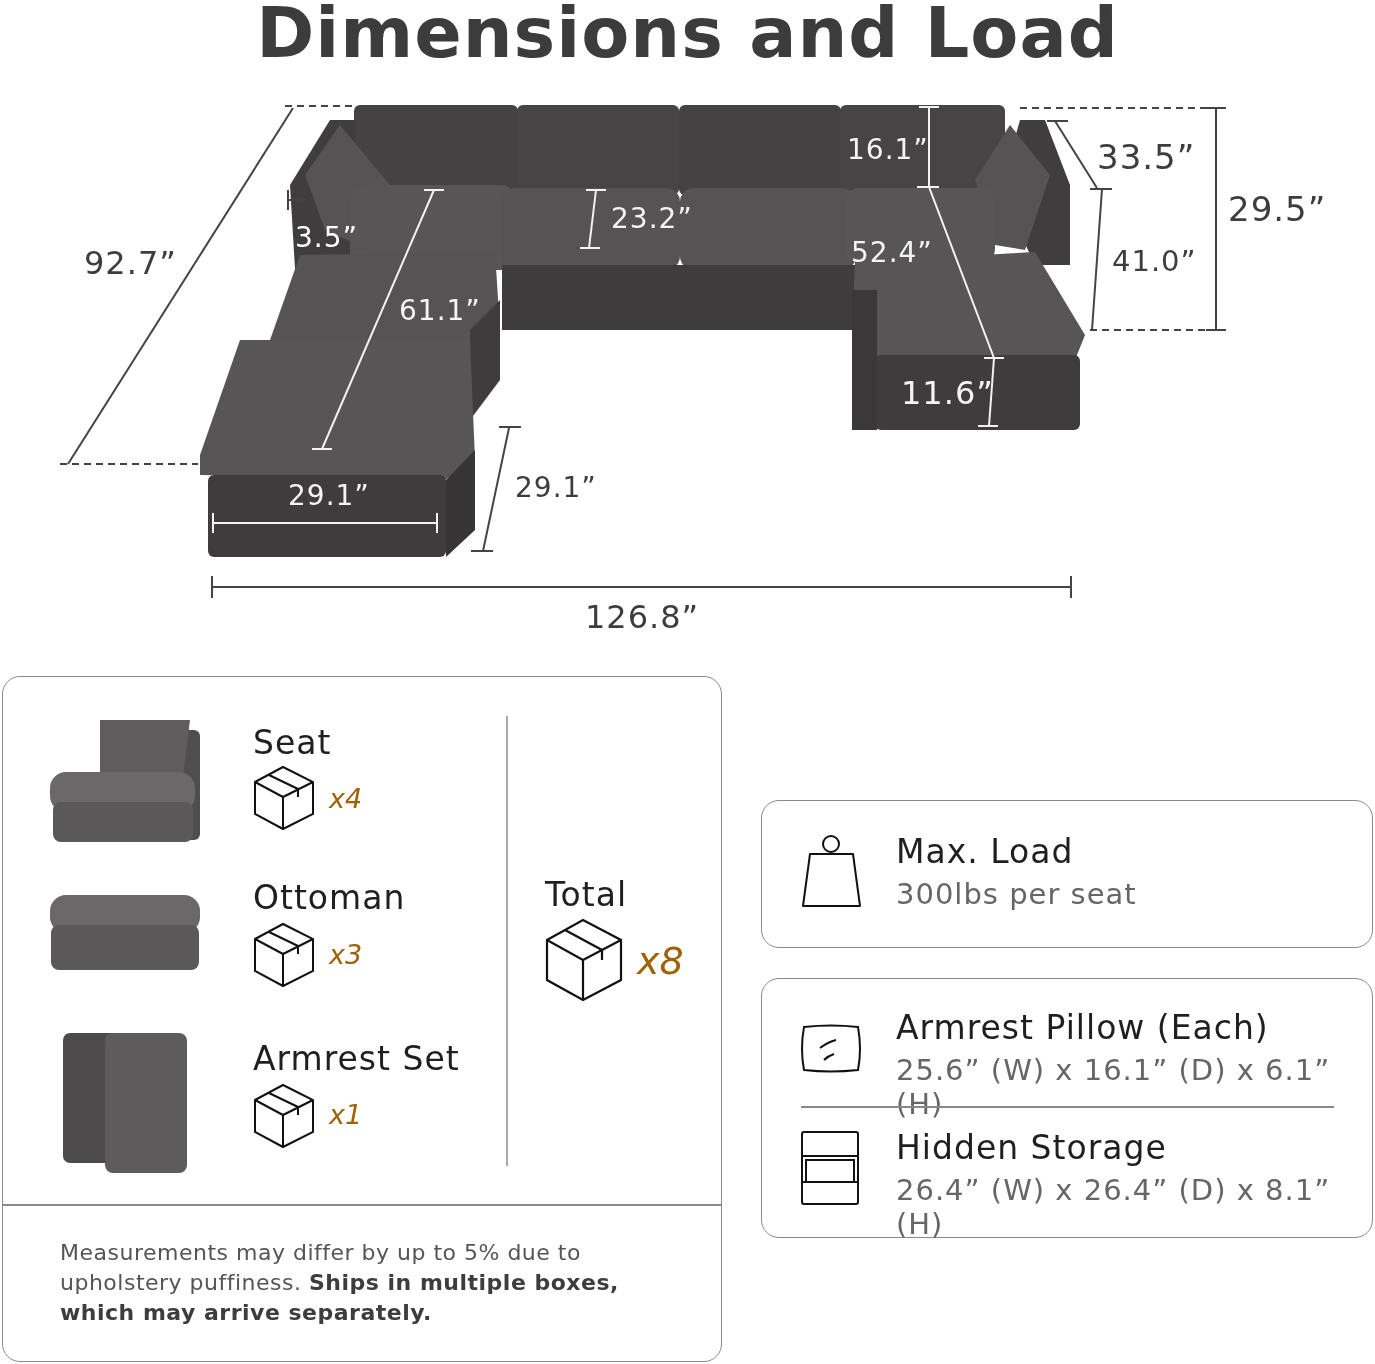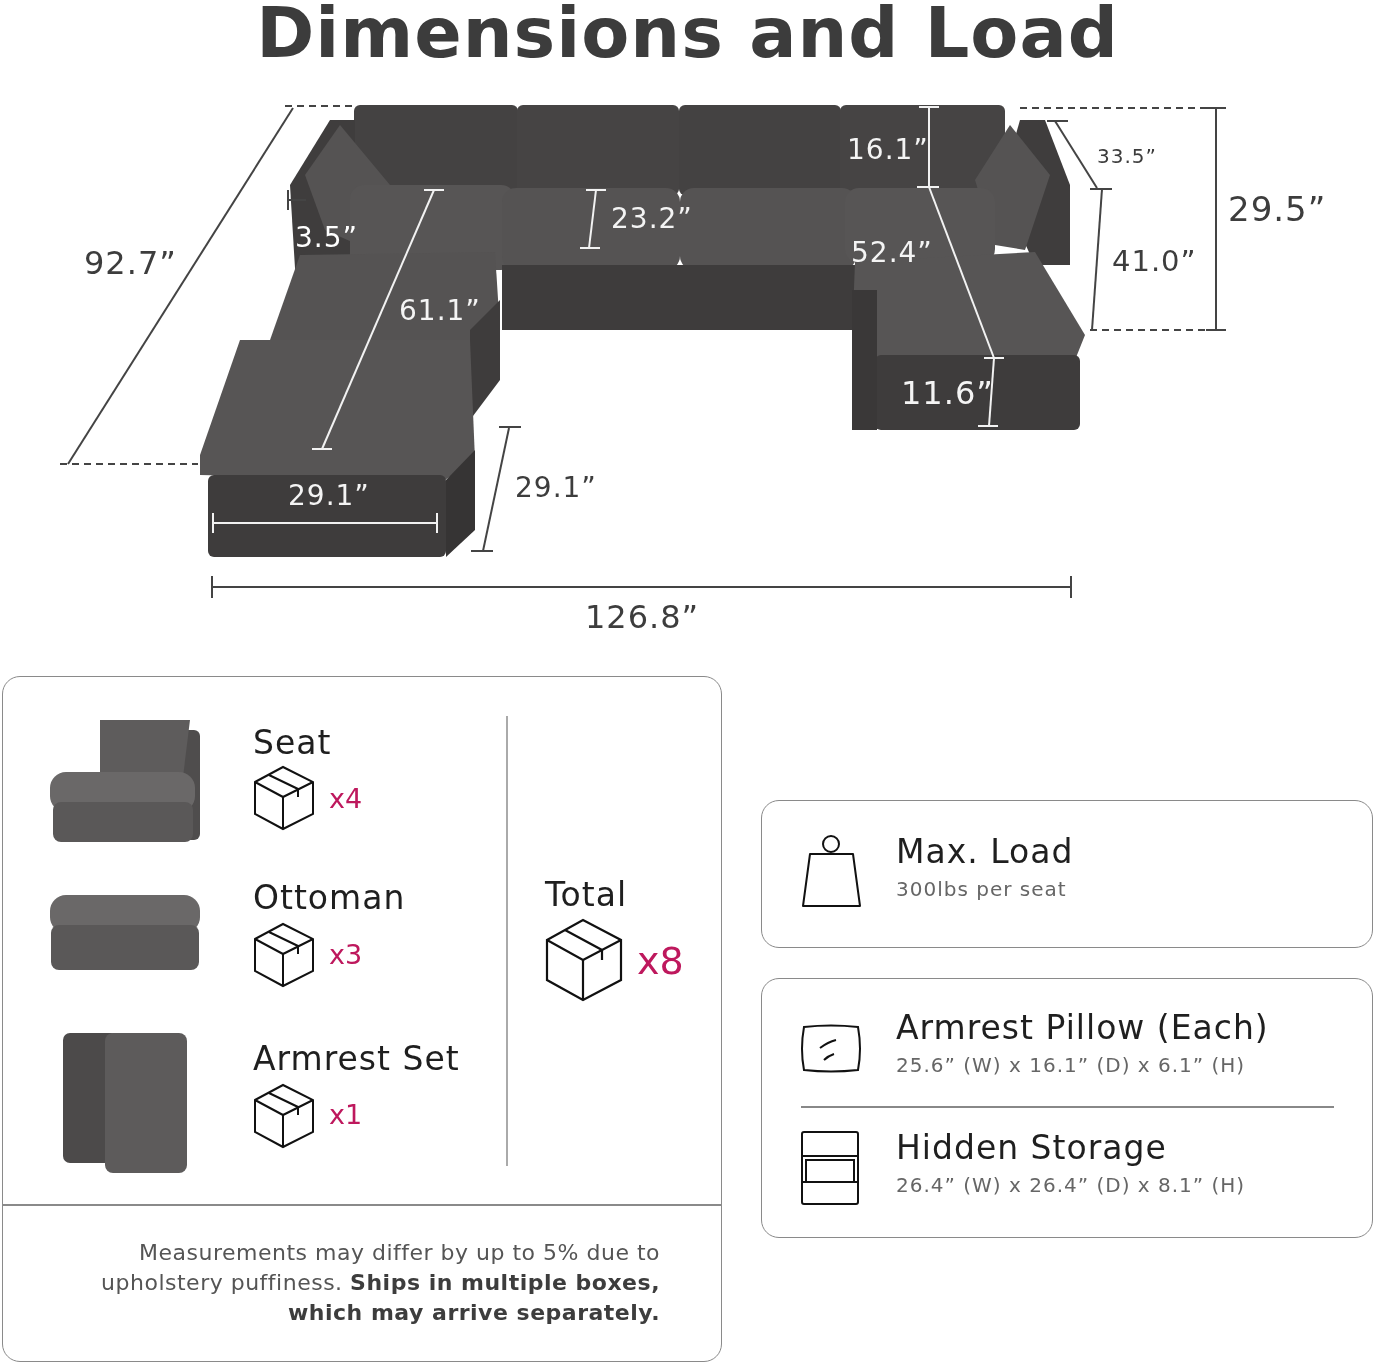--- a/index.html
+++ b/index.html
@@ -3,24 +3,24 @@
 <meta charset="utf-8">
 <style>
   html,body{margin:0;padding:0;background:#fff;}
   body{width:1375px;height:1364px;position:relative;overflow:hidden;font-family:"DejaVu Sans","Liberation Sans",sans-serif;color:#333;}
   .abs{position:absolute;}
   .title{position:absolute;left:0;top:-8px;width:1375px;text-align:center;font-size:70px;font-weight:bold;color:#3c3c3c;letter-spacing:1px;font-family:"DejaVu Sans",sans-serif;}
   .dim-dark{position:absolute;font-size:32px;color:#3d3d3d;font-family:"DejaVu Sans",sans-serif;letter-spacing:1px;}
   .dim-light{position:absolute;font-size:28px;color:#f4f4f4;font-family:"DejaVu Sans",sans-serif;letter-spacing:1px;text-align:right;}
   .card{position:absolute;border:1.5px solid #8a8a8a;border-radius:18px;background:#fff;}
   .item-name{position:absolute;font-size:33px;color:#1f1f1f;letter-spacing:1px;}
-  .item-qty{position:absolute;font-size:27px;color:#be185d;}
+  .item-qty{position:absolute;font-size:27px;color:#a16207;font-style:italic;}
   .spec-title{position:absolute;font-size:33px;color:#1f1f1f;letter-spacing:1px;}
-  .spec-value{position:absolute;font-size:20px;color:#666;letter-spacing:1px;}
-  .note{position:absolute;left:60px;top:1238px;width:600px;font-size:22px;line-height:30px;color:#555;letter-spacing:0.5px;text-align:right;}
+  .spec-value{position:absolute;font-size:29px;color:#666;letter-spacing:1px;}
+  .note{position:absolute;left:60px;top:1238px;width:600px;font-size:22px;line-height:30px;color:#555;letter-spacing:0.5px;}
   .note b{color:#3d3d3d;}
 </style>
 </head>
 <body>
 
 <div class="title">Dimensions and Load</div>
 
 <svg class="abs" style="left:0;top:0" width="1375" height="660">
 
   <g>
@@ -96,21 +96,21 @@
     <line x1="437" y1="513" x2="437" y2="533"></line>
   </g>
 </svg>
 
 <div class="dim-dark" style="left:84px;top:244px">92.7”</div>
 <div class="dim-light" style="left:295px;top:221px;font-size:28px;color:#fff">3.5”</div>
 <div class="dim-light" style="left:611px;top:202px">23.2”</div>
 <div class="dim-light" style="left:399px;top:294px">61.1”</div>
 <div class="dim-light" style="left:847px;top:133px">16.1”</div>
 <div class="dim-light" style="left:851px;top:236px">52.4”</div>
-<div class="dim-dark" style="left:1097px;top:144px;font-size:20px">33.5”</div>
+<div class="dim-dark" style="left:1097px;top:137px;font-size:34px">33.5”</div>
 <div class="dim-dark" style="left:1112px;top:244px;font-size:29px">41.0”</div>
 <div class="dim-dark" style="left:1228px;top:189px;font-size:34px">29.5”</div>
 <div class="dim-light" style="left:901px;top:374px;font-size:32px">11.6”</div>
 <div class="dim-light" style="left:288px;top:479px">29.1”</div>
 <div class="dim-dark" style="left:515px;top:471px;font-size:28px">29.1”</div>
 <div class="dim-dark" style="left:585px;top:598px">126.8”</div>
 
 <div class="card" style="left:2px;top:676px;width:718px;height:684px"></div>
 <div class="abs" style="left:3px;top:1204px;width:718px;height:1.5px;background:#8a8a8a"></div>
 <div class="abs" style="left:506px;top:716px;width:1.5px;height:450px;background:#aaa"></div>

